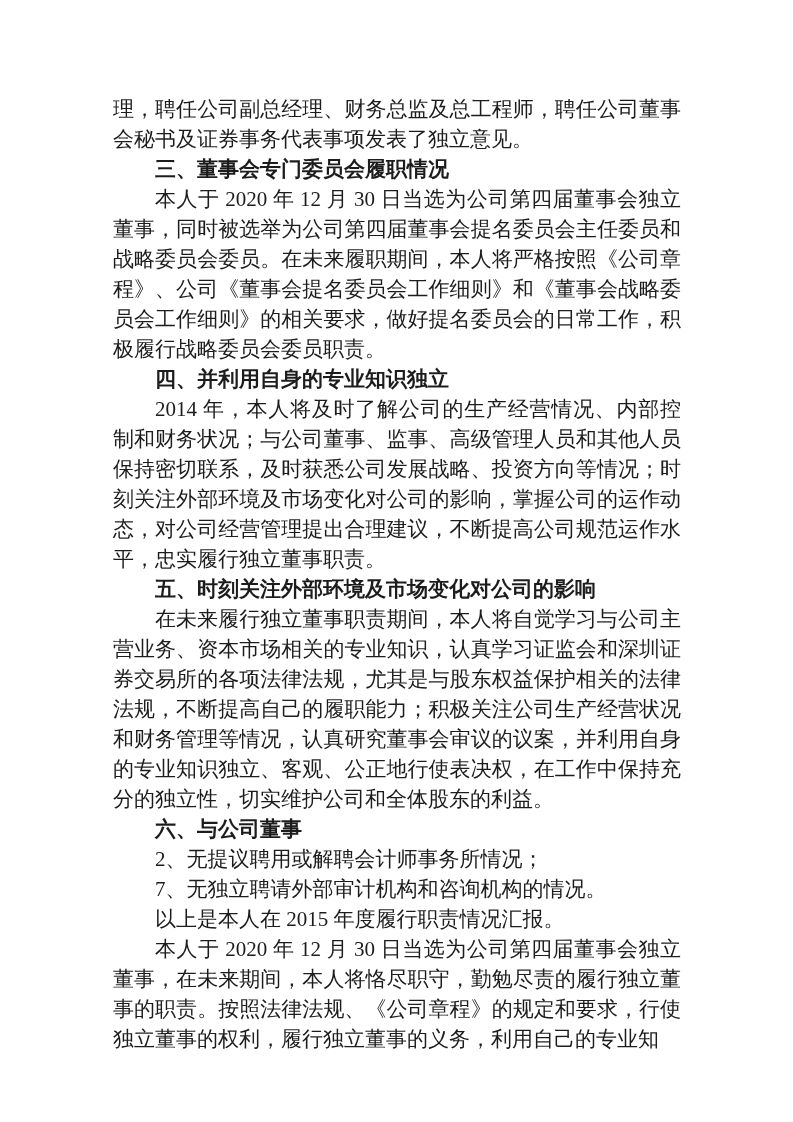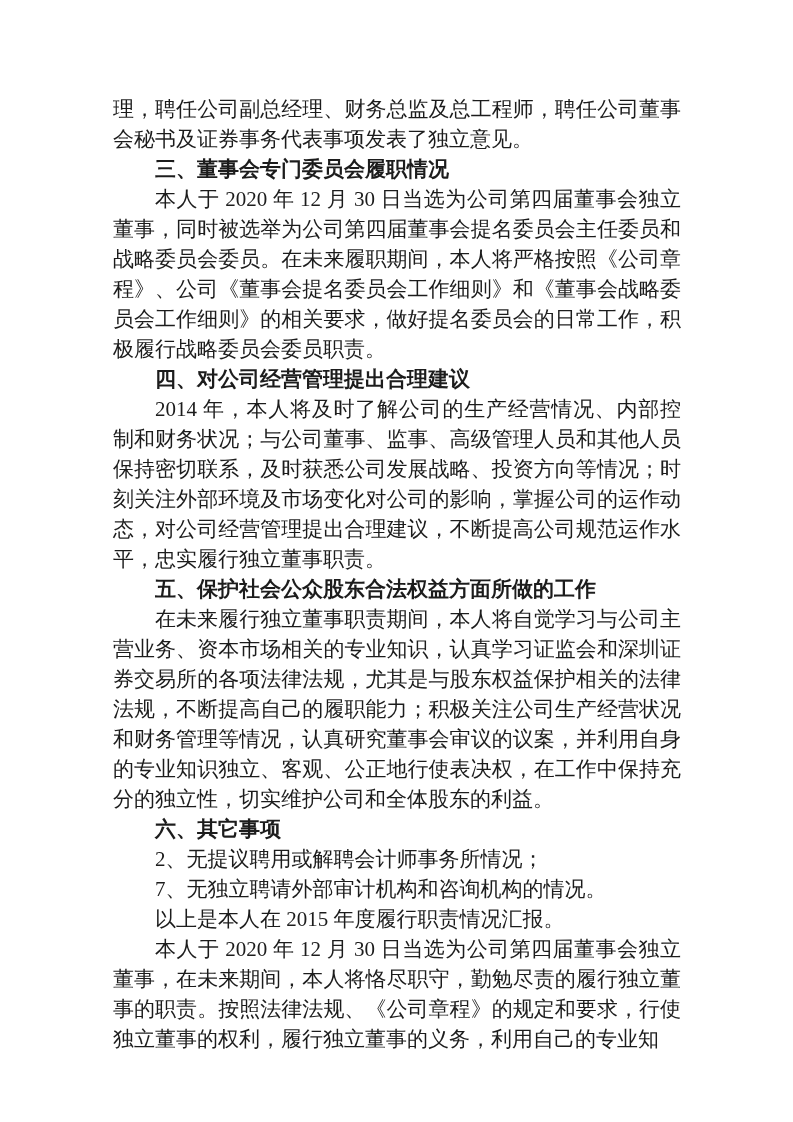--- a/index.html
+++ b/index.html
@@ -44,23 +44,23 @@
   }
 </style>
 </head>
 <body style="background: rgb(255, 255, 255);">
 
 <div class="page">
   <main class="doc-body" style="color: rgb(28, 28, 28);">
       <p class="paragraph-continuation">理，聘任公司副总经理、财务总监及总工程师，聘任公司董事会秘书及证券事务代表事项发表了独立意见。</p>
       <h2 class="heading">三、董事会专门委员会履职情况</h2>
       <p class="paragraph">本人于 2020 年 12 月 30 日当选为公司第四届董事会独立董事，同时被选举为公司第四届董事会提名委员会主任委员和战略委员会委员。在未来履职期间，本人将严格按照《公司章程》、公司《董事会提名委员会工作细则》和《董事会战略委员会工作细则》的相关要求，做好提名委员会的日常工作，积极履行战略委员会委员职责。</p>
-      <h2 class="heading">四、对公司经营管理提出合理建议</h2>
+      <h2 class="heading">四、并利用自身的专业知识独立</h2>
       <p class="paragraph">2014 年，本人将及时了解公司的生产经营情况、内部控制和财务状况；与公司董事、监事、高级管理人员和其他人员保持密切联系，及时获悉公司发展战略、投资方向等情况；时刻关注外部环境及市场变化对公司的影响，掌握公司的运作动态，对公司经营管理提出合理建议，不断提高公司规范运作水平，忠实履行独立董事职责。</p>
-      <h2 class="heading">五、保护社会公众股东合法权益方面所做的工作</h2>
+      <h2 class="heading">五、时刻关注外部环境及市场变化对公司的影响</h2>
       <p class="paragraph">在未来履行独立董事职责期间，本人将自觉学习与公司主营业务、资本市场相关的专业知识，认真学习证监会和深圳证券交易所的各项法律法规，尤其是与股东权益保护相关的法律法规，不断提高自己的履职能力；积极关注公司生产经营状况和财务管理等情况，认真研究董事会审议的议案，并利用自身的专业知识独立、客观、公正地行使表决权，在工作中保持充分的独立性，切实维护公司和全体股东的利益。</p>
-      <h2 class="heading">六、其它事项</h2>
+      <h2 class="heading">六、与公司董事</h2>
       <p class="paragraph">2、无提议聘用或解聘会计师事务所情况；</p>
       <p class="paragraph">7、无独立聘请外部审计机构和咨询机构的情况。</p>
       <p class="paragraph">以上是本人在 2015 年度履行职责情况汇报。</p>
       <p class="paragraph">本人于 2020 年 12 月 30 日当选为公司第四届董事会独立董事，在未来期间，本人将恪尽职守，勤勉尽责的履行独立董事的职责。按照法律法规、《公司章程》的规定和要求，行使独立董事的权利，履行独立董事的义务，利用自己的专业知</p>
     </main>
 </div>
 
 </body></html>

